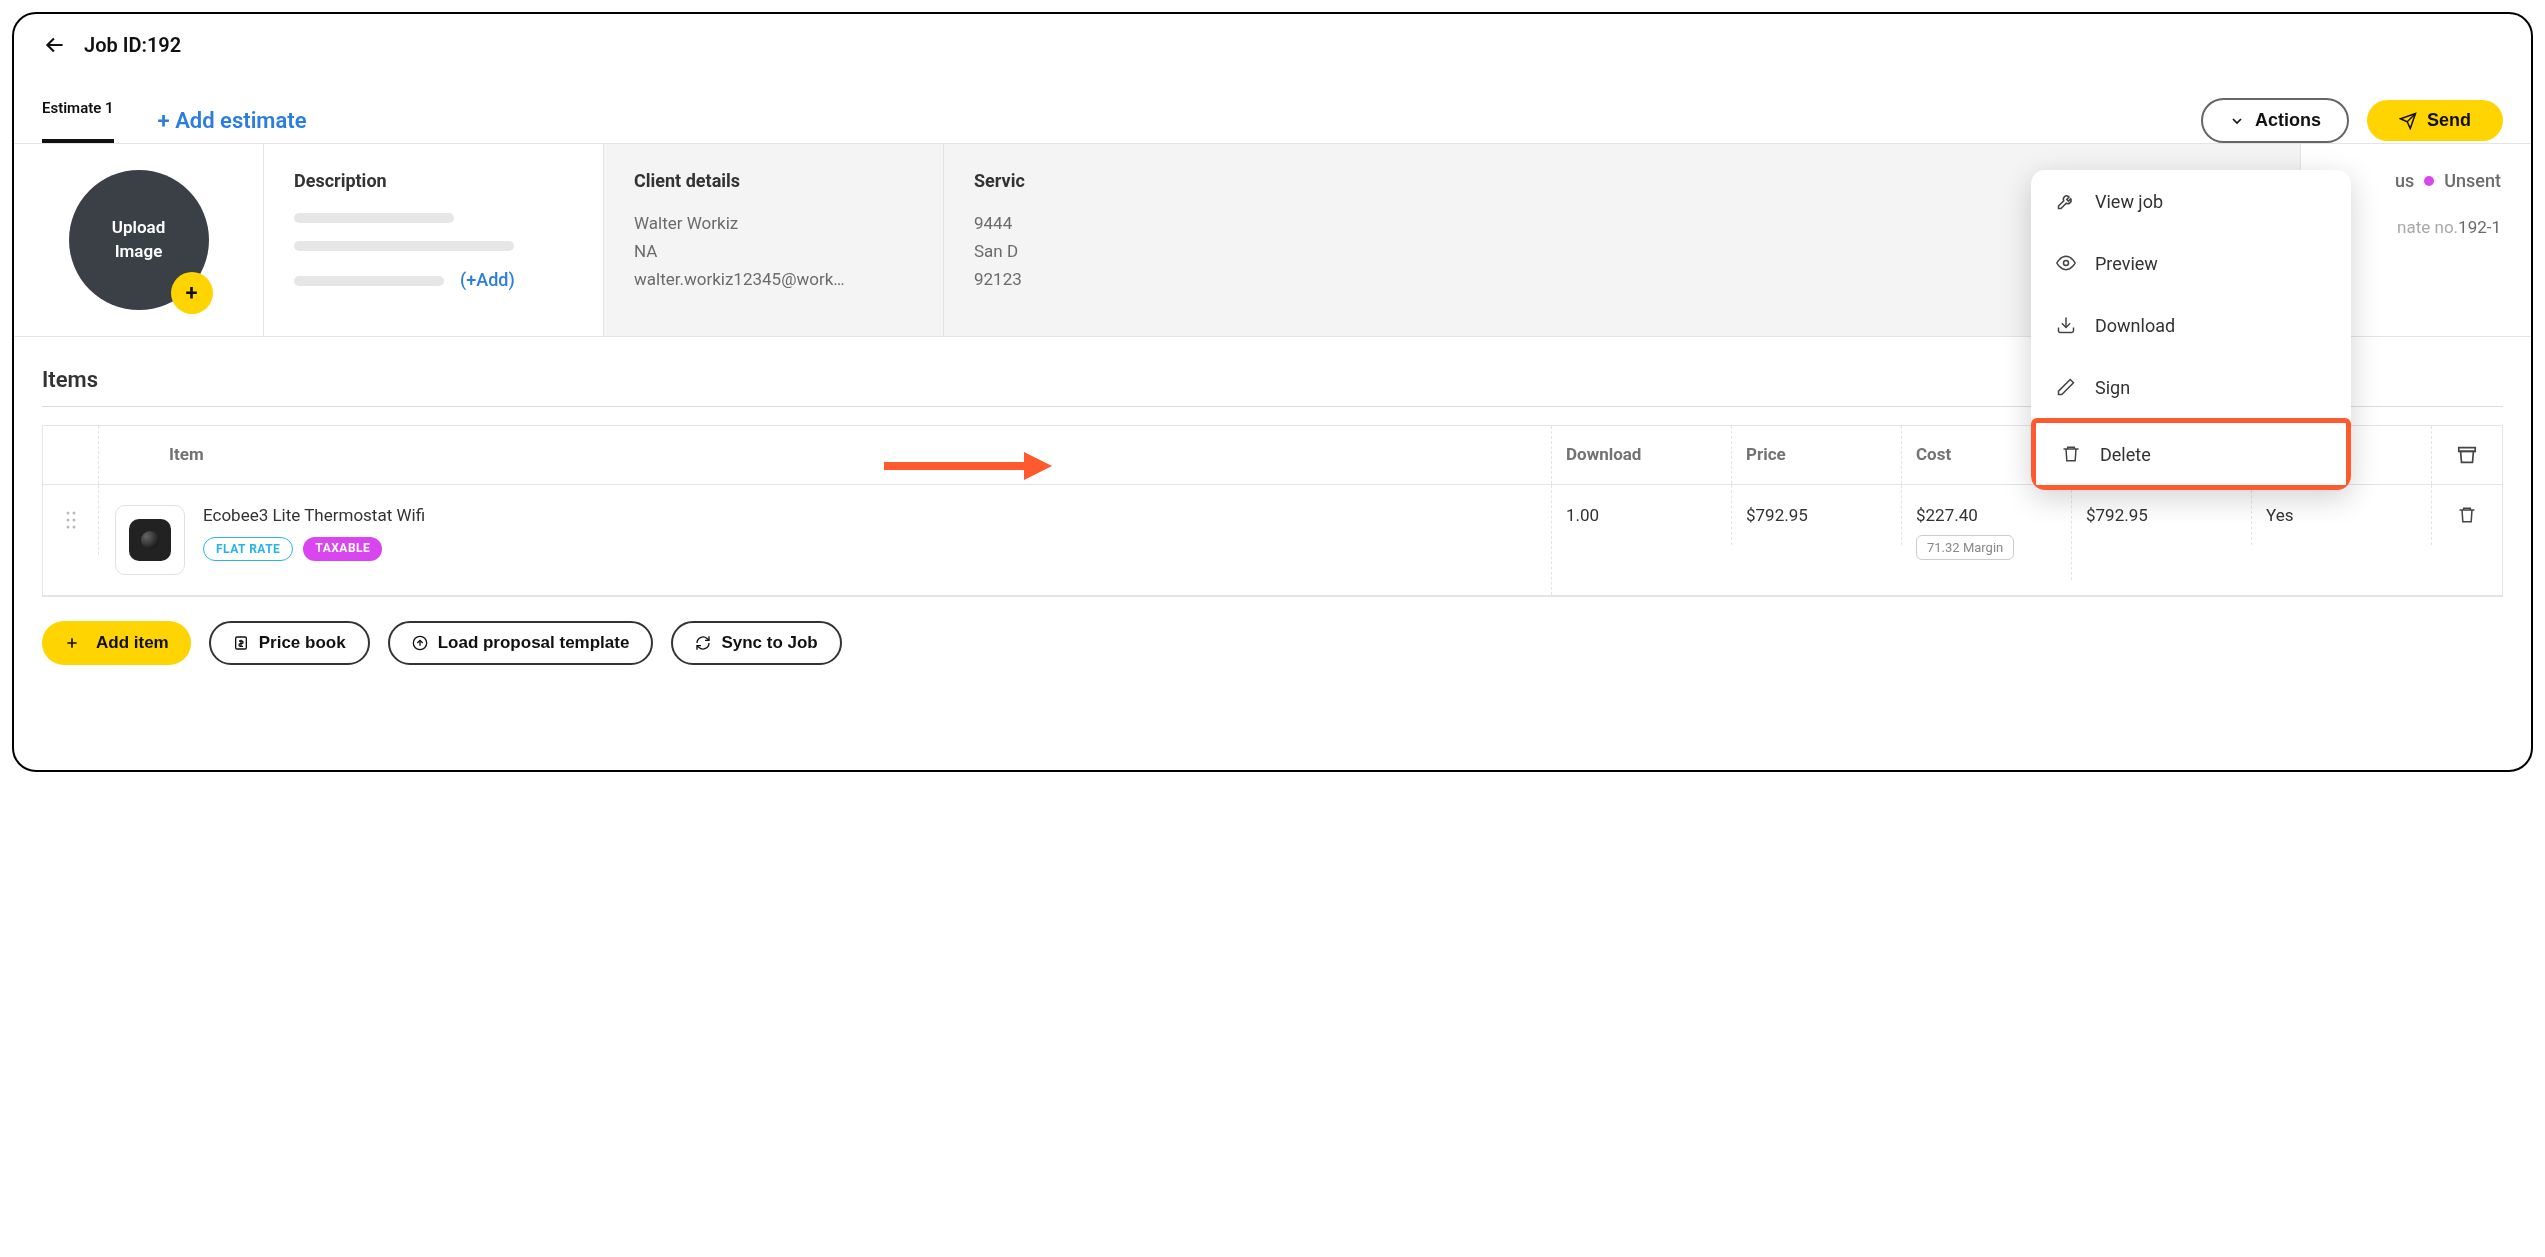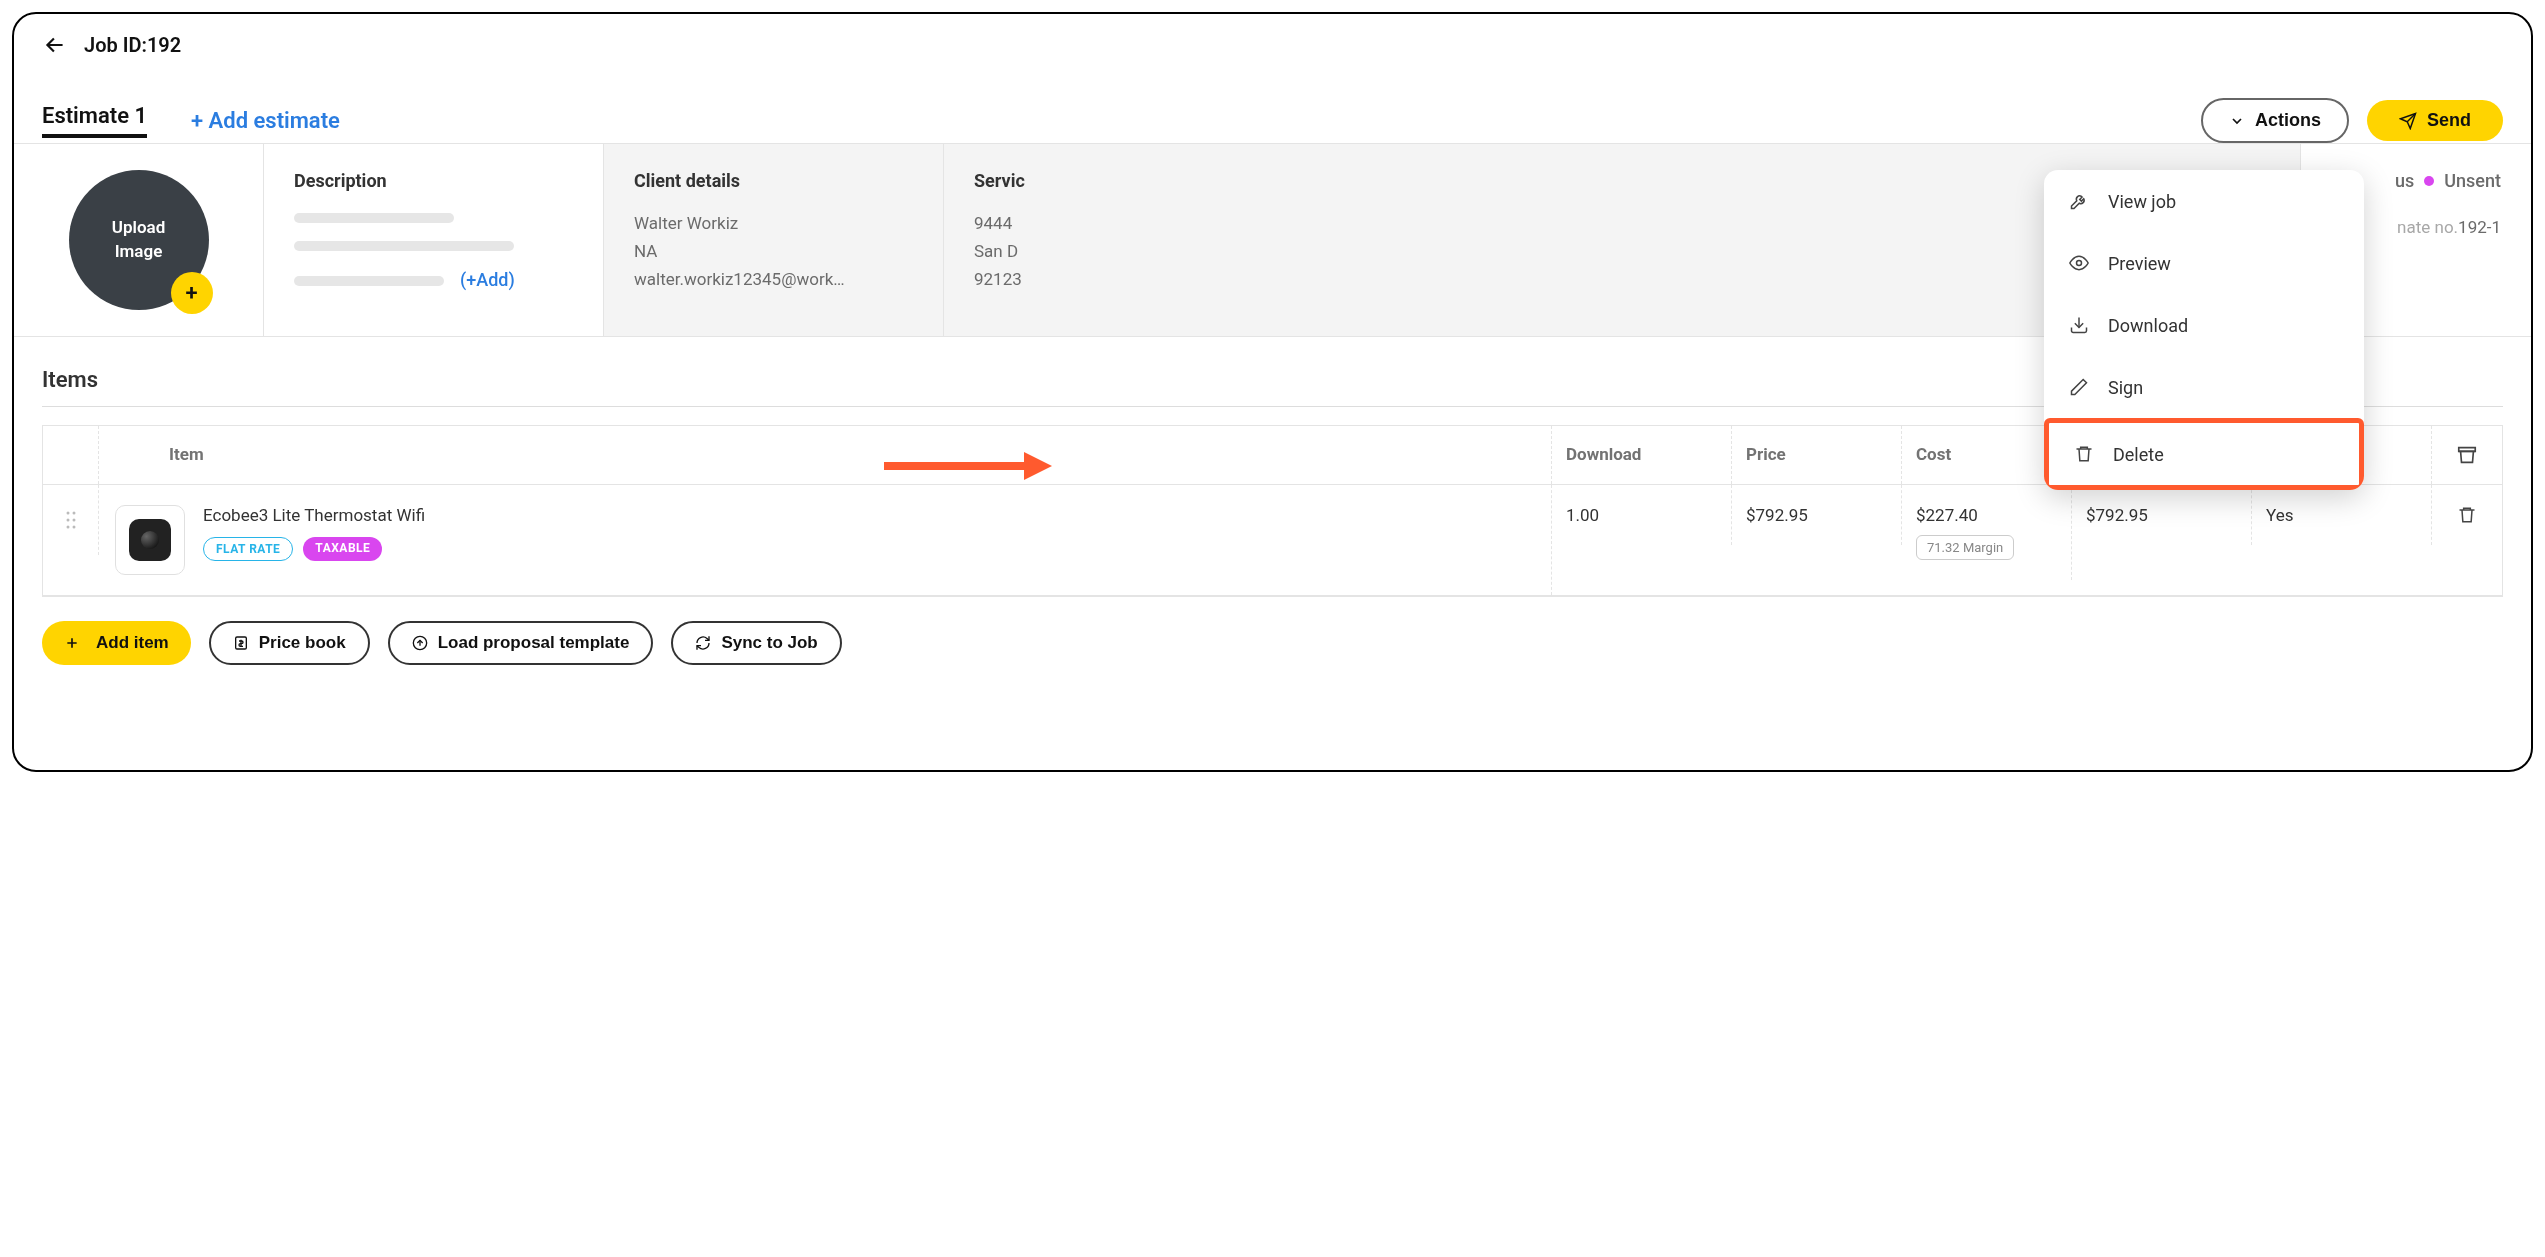--- a/index.html
+++ b/index.html
@@ -25,24 +25,24 @@
 .back-arrow { cursor: pointer; }
 .job-id { font-size: 20px; font-weight: 600; color: #111; }
 .tab-row {
   display: flex;
   align-items: center;
   justify-content: space-between;
   padding: 30px 28px 0 28px;
 }
 .tabs { display: flex; gap: 44px; align-items: center; }
 .tab {
-  font-size: 22px;
+  font-size: 15px;
   font-weight: 600;
   color: #111;
-  padding-bottom: 6px;
+  padding-bottom: 22px;
   cursor: pointer;
 }
 .tab.active { border-bottom: 4px solid #111; }
 .add-estimate {
   font-size: 22px;
   font-weight: 600;
   color: #2b7de0;
   cursor: pointer;
 }
 .top-actions { display: flex; gap: 18px; align-items: center; }
@@ -126,21 +126,21 @@
 .status-line { display: flex; align-items: center; justify-content: flex-end; gap: 10px; margin-bottom: 26px; }
 .status-dot { width: 10px; height: 10px; border-radius: 50%; background: #d946ef; }
 .status-text { font-size: 18px; color: #6b6b6b; font-weight: 500; }
 .est-no { font-size: 17px; color: #6b6b6b; }
 .est-no-label { color: #a8a8a8; }
 
 
 .dropdown {
   position: absolute;
   top: 156px;
-  right: 167px;
+  right: 180px;
   width: 320px;
   background: #fff;
   border-radius: 14px;
   box-shadow: 0 8px 30px rgba(0,0,0,0.18);
   z-index: 100;
   overflow: hidden;
 }
 .dd-item {
   display: flex;
   align-items: center;

